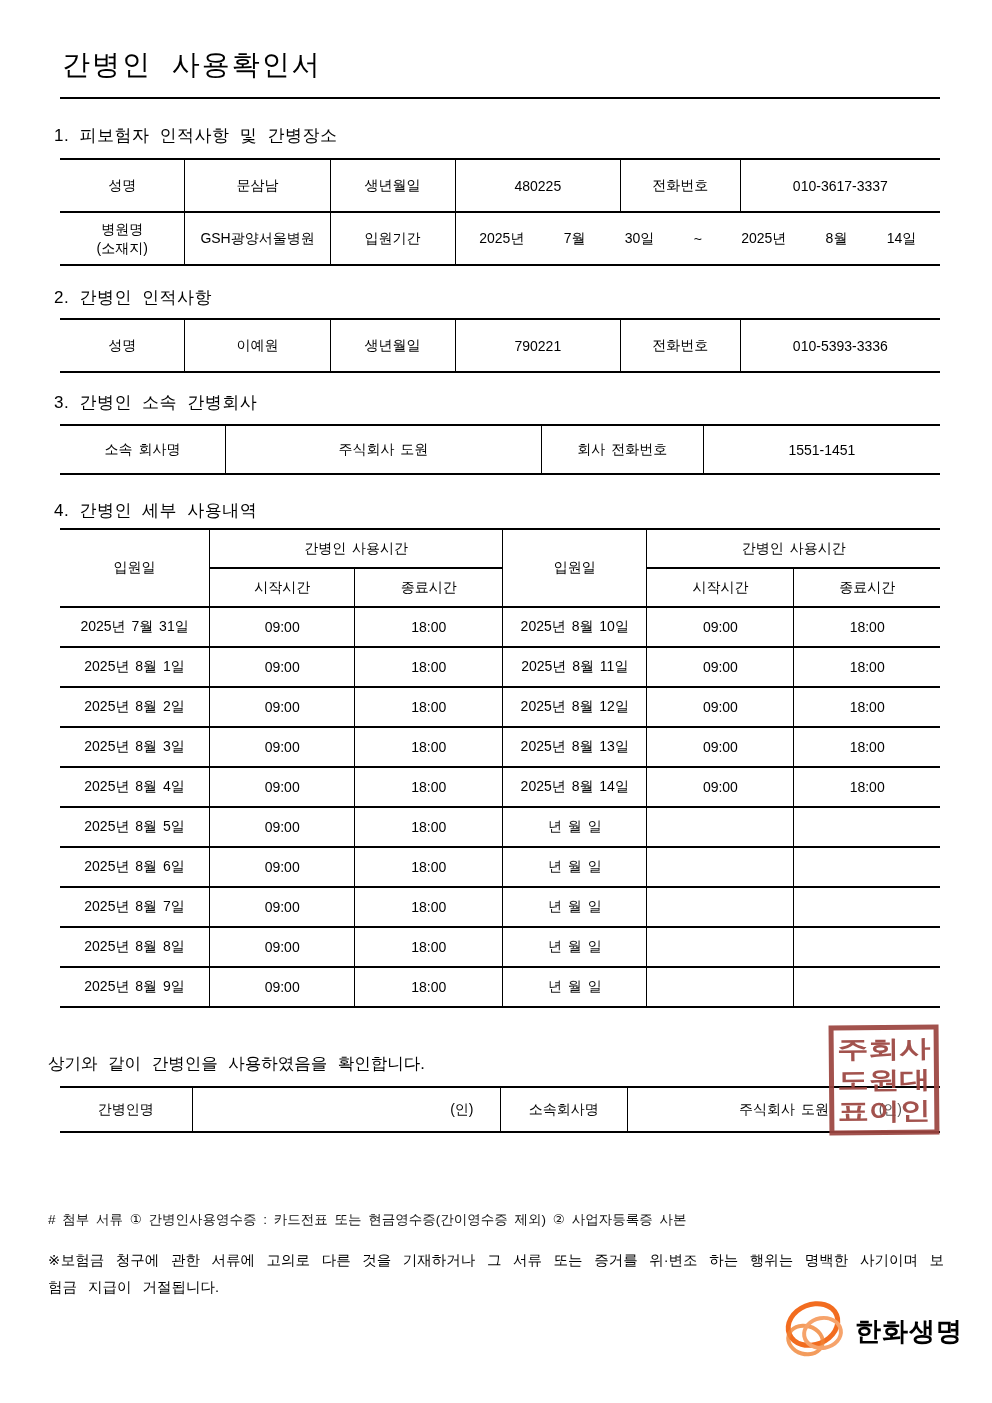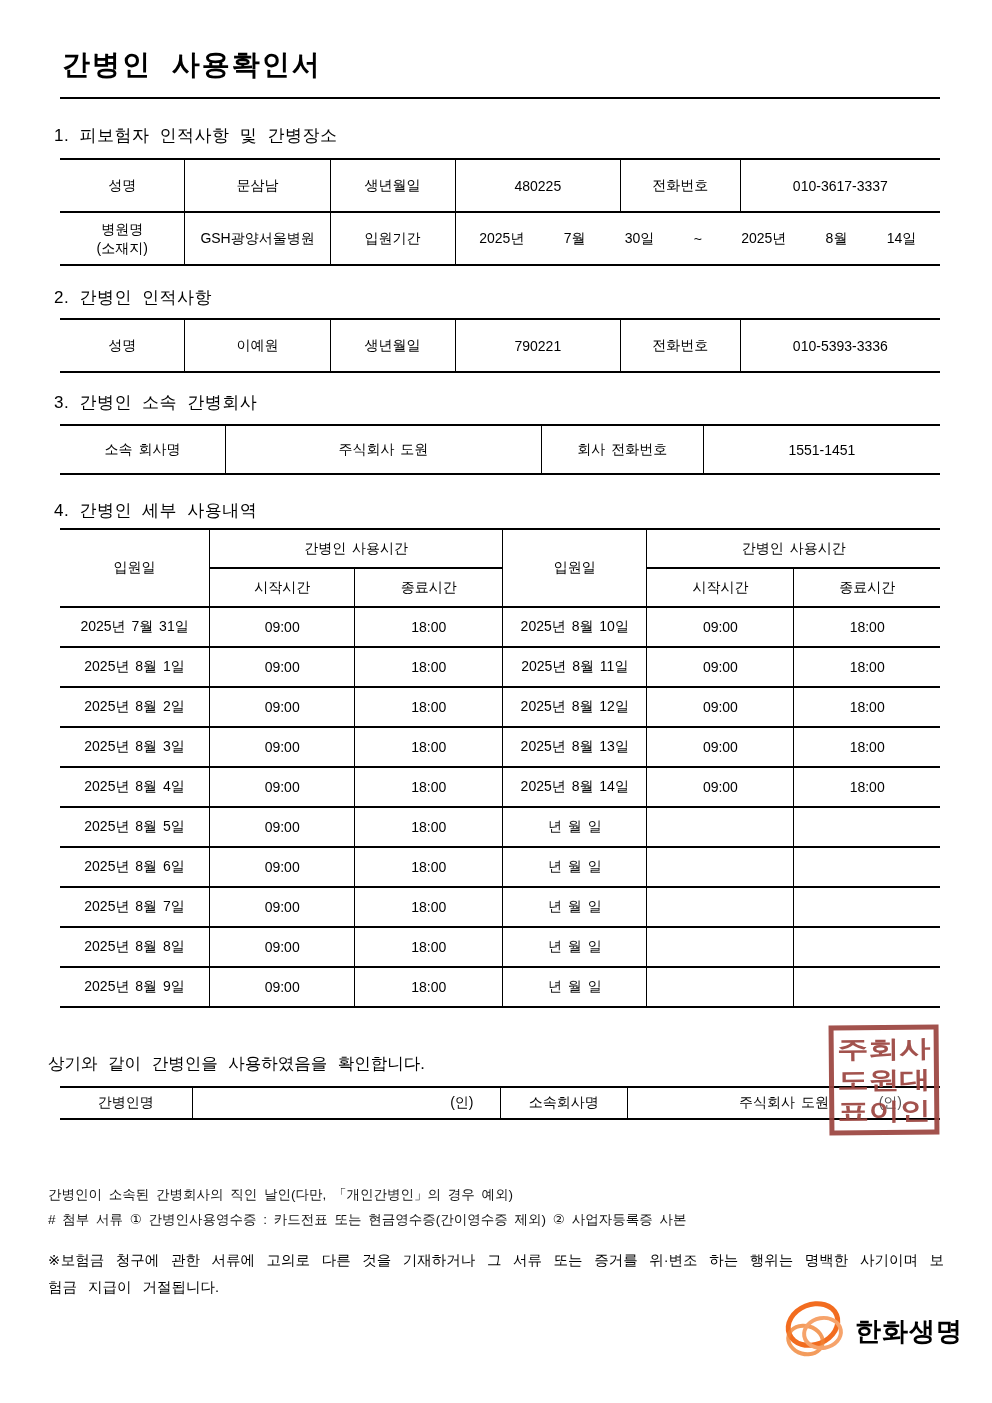--- a/index.html
+++ b/index.html
@@ -1,39 +1,39 @@
 <!DOCTYPE html>
 <html><head>
 <meta charset="utf-8">
 <style>
   html,body{margin:0;padding:0;background:#fff;}
   .page{
     position:relative;width:992px;height:1403px;background:#ffffff;
     font-family:"Liberation Sans","DejaVu Sans",sans-serif;color:#000;overflow:hidden;
   }
   
-  .doc-title{position:absolute;left:62px;top:46px;font-size:28px;font-weight:bold;
+  .doc-title{position:absolute;left:62px;top:46px;font-size:28px;font-weight:normal;
     letter-spacing:2px;word-spacing:10px;}
   .title-rule{position:absolute;left:60px;top:97px;width:880px;border-top:2px solid #000;}
   .sec-heading{position:absolute;left:54px;font-size:17px;word-spacing:5px;letter-spacing:0.5px;}
   .h1{top:124px}.h2{top:286px}.h3{top:391px}.h4{top:499px}
   
   table.tbl{position:absolute;left:60px;width:880px;border-collapse:collapse;table-layout:fixed;}
   table.tbl td{
     border:2px solid #000;border-left-width:1px;border-right-width:1px;
     text-align:center;vertical-align:middle;font-size:14px;word-spacing:2px;padding:2px 4px;
     overflow:hidden;
   }
   table.tbl tr td:first-child{border-left:none;}
   table.tbl tr td:last-child{border-right:none;}
   .t1{top:158px}.t1 tr{height:53px}
   .t2{top:318px}.t2 tr{height:53px}
   .t3{top:424px}.t3 tr{height:49px}
   .t4{top:528px}.t4 tr.hdr{height:39px}.t4 tr.data{height:40px}
-  .t5{top:1086px}.t5 tr{height:32px}
+  .t5{top:1086px}.t5 tr{height:45px}
   .pre-line{white-space:pre-line;line-height:1.35;}
   .spread{display:flex;justify-content:space-around;align-items:center;width:100%;}
   .date-cell{word-spacing:9px;}
   .empty-date{word-spacing:24px;color:#111;}
   .sign-cell{position:relative;}
   .sign-right{position:absolute;right:26px;top:50%;transform:translateY(-50%);}
   .sign-faint{position:absolute;right:38px;top:50%;transform:translateY(-50%);color:#555;}
   
   .confirm-text{position:absolute;left:48px;top:1044px;font-size:16.5px;word-spacing:6px;margin-top:9px;}
   
@@ -279,21 +279,20 @@
     <span>회</span>
     <span>사</span>
     <span>도</span>
     <span>원</span>
     <span>대</span>
     <span>표</span>
     <span>이</span>
     <span>인</span>
   </div>
 
-  <div class="note n1">간병인이 소속된 간병회사의 직인 날인(다만, 「개인간병인」의 경우 예외)</div>
   <div class="note n2"># 첨부 서류 ① 간병인사용영수증 : 카드전표 또는 현금영수증(간이영수증 제외)   ② 사업자등록증 사본</div>
   <div class="warning">※보험금 청구에 관한 서류에 고의로 다른 것을 기재하거나 그 서류 또는 증거를 위·변조 하는 행위는 명백한 사기이며 보험금 지급이 거절됩니다.</div>
 
   <div class="logo">
     <div class="logo-mark">
       <i class="ring1" style="border-color: rgb(242, 108, 31);"></i>
       <i class="ring3"></i>
       <i class="ring2" style="border-color: rgb(246, 163, 107);"></i>
     </div>
     <div class="logo-text">한화생명</div>

